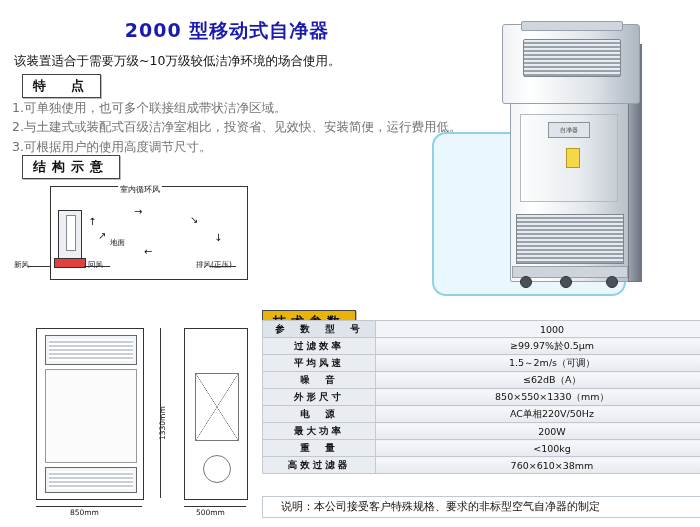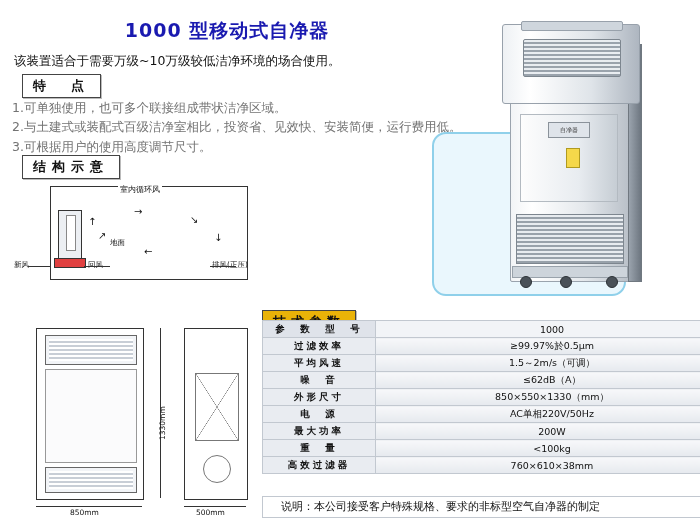--- a/index.html
+++ b/index.html
@@ -204,21 +204,21 @@
     position:absolute;left:262px;top:496px;width:424px;
     border:1px solid #c2c8d0;background:#fff;
     font-size:11px;color:#111;padding:3px 18px;line-height:1.3;
   }
 </style>
 </head>
 <body>
 
 <div class="page">
 
-  <div class="title">1000 型移动式自净器</div>
+  <div class="title">2000 型移动式自净器</div>
 
   <div class="intro">该装置适合于需要万级~10万级较低洁净环境的场合使用。</div>
 
   <div class="sect tpoint">特　点</div>
 
   <div class="feat">
     <div>1.可单独使用，也可多个联接组成带状洁净区域。</div>
     <div>2.与土建式或装配式百级洁净室相比，投资省、见效快、安装简便，运行费用低。</div>
     <div>3.可根据用户的使用高度调节尺寸。</div>
   </div>
@@ -232,21 +232,21 @@
     <div class="base"></div>
     <div class="arr" style="left:74px;top:40px;">↑</div>
     <div class="arr" style="left:84px;top:54px;">↗</div>
     <div class="arr" style="left:120px;top:30px;">→</div>
     <div class="arr" style="left:176px;top:38px;">↘</div>
     <div class="arr" style="left:200px;top:56px;">↓</div>
     <div class="arr" style="left:130px;top:70px;">←</div>
     <div class="txt" style="left:96px;top:62px;">地面</div>
     <div class="txt" style="left:0px;top:84px;">新风</div>
     <div class="txt" style="left:74px;top:84px;">回风</div>
-    <div class="txt" style="left:182px;top:84px;margin-left:16px;">排风(正压)</div>
+    <div class="txt" style="left:182px;top:84px;">排风(正压)</div>
     <div class="dimline" style="left:14px;top:90px;width:22px;height:1px;"></div>
     <div class="dimline" style="left:70px;top:90px;width:26px;height:1px;"></div>
     <div class="dimline" style="left:196px;top:90px;width:26px;height:1px;"></div>
   </div>
 
   <div class="elev">
     <div class="front">
       <div class="fgrille"></div>
       <div class="fpanel"></div>
       <div class="fbottom"></div>

